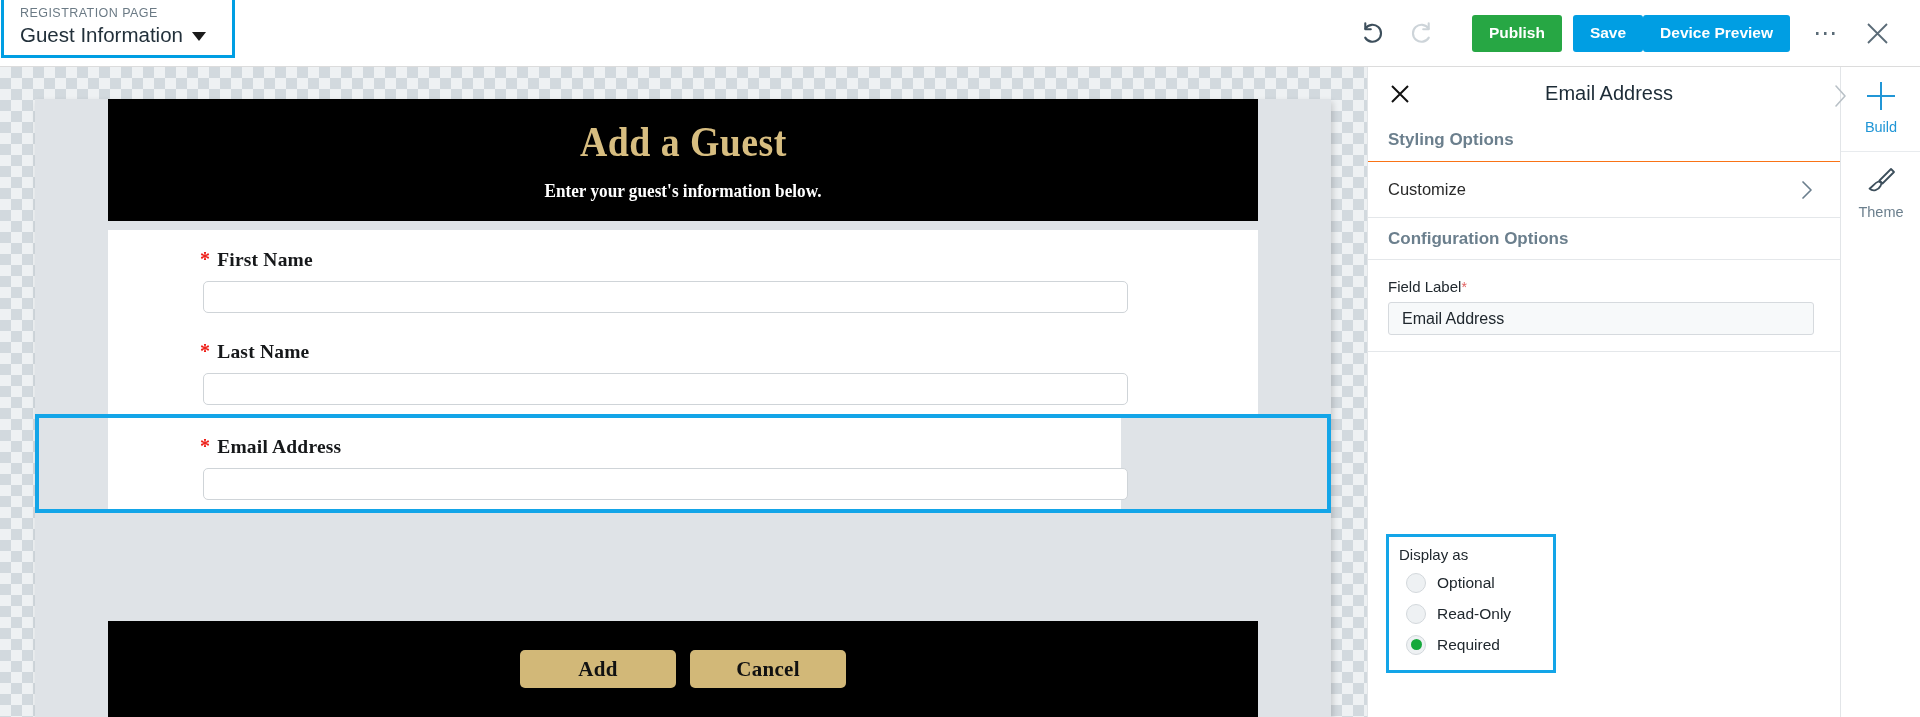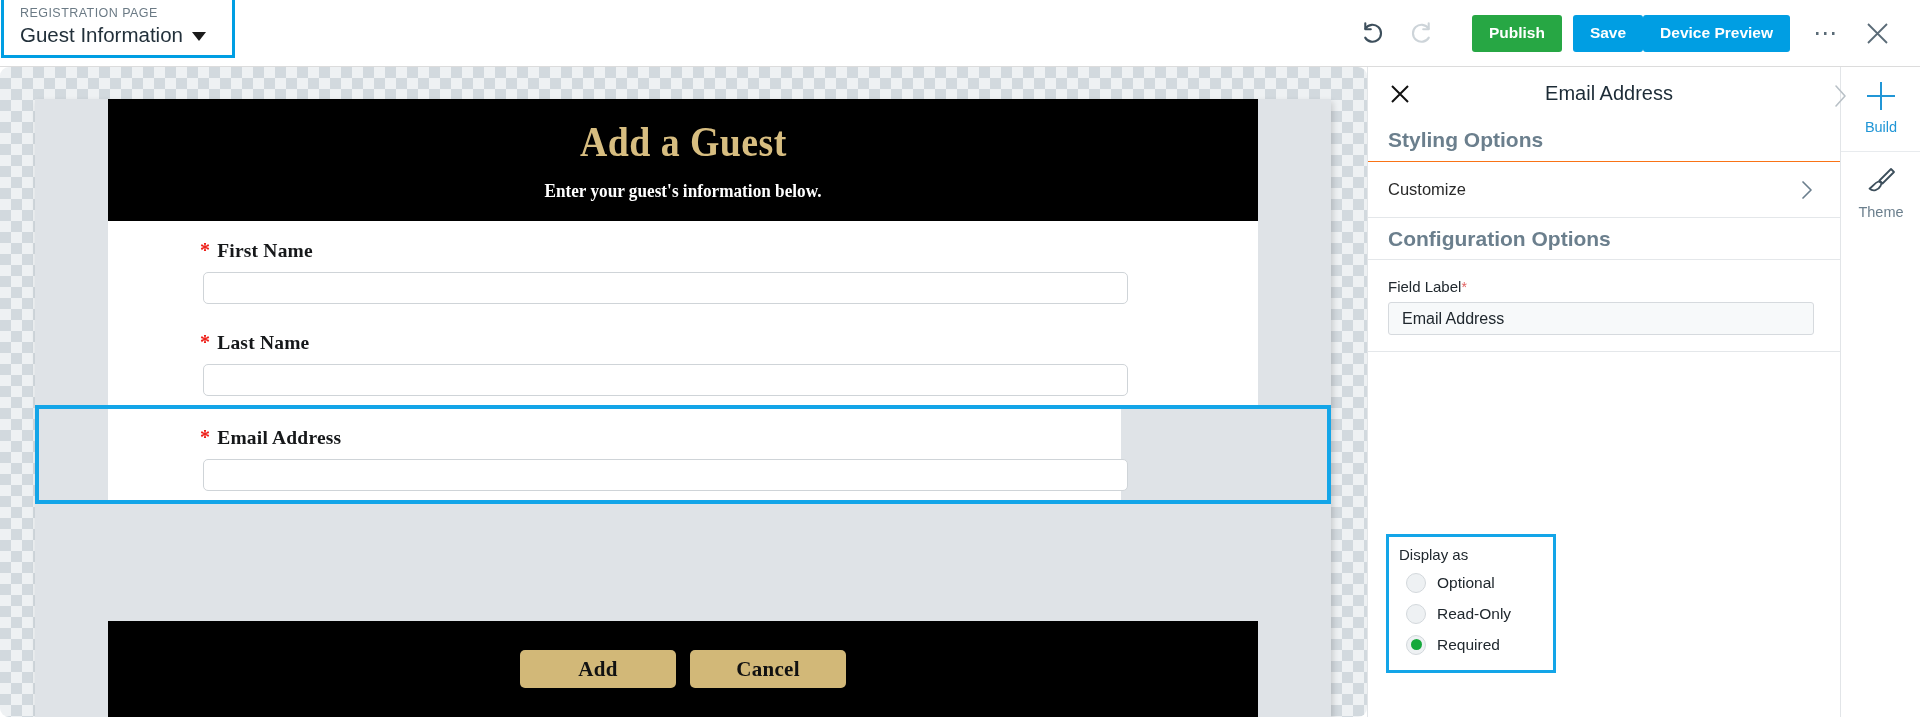--- a/index.html
+++ b/index.html
@@ -126,21 +126,20 @@
     left: 0; top: 67px;
     width: 1367px;
     height: 650px;
     background-color: #eef1f3;
     background-image:
       linear-gradient(45deg, #d2d9de 25%, transparent 25%, transparent 75%, #d2d9de 75%),
       linear-gradient(45deg, #d2d9de 25%, transparent 25%, transparent 75%, #d2d9de 75%);
     background-size: 22px 22px;
     background-position: 0 0, 11px 11px;
     overflow: hidden;
-    border-radius: 9px;
   }
 
   .form-shell {
     position: absolute;
     left: 35px; top: 32px;
     width: 1296px;
     height: 618px;
     background: #dfe3e7;
     box-shadow: 2px 3px 6px rgba(0,0,0,0.16);
   }
@@ -169,21 +168,21 @@
     font-family: "Liberation Serif", serif;
     font-weight: bold;
     font-size: 18.5px;
     color: #ffffff;
     margin-top: 15px;
     transform: scaleX(0.93);
   }
 
   .form-body {
     position: absolute;
-    left: 73px; top: 122px;
+    left: 73px; top: 131px;
     width: 1150px;
     height: 400px;
   }
 
   .field-row {
     position: absolute;
     left: 0;
     width: 1150px;
     background: #ffffff;
     padding: 18px 0 0 0;
@@ -287,21 +286,21 @@
     font-size: 20px;
     color: #1c2b36;
     padding-left: 10px;
   }
 
   .section-head {
     height: 42px;
     display: flex;
     align-items: center;
     padding: 0 0 0 20px;
-    font-size: 21px;
+    font-size: 17px;
     font-weight: bold;
     color: #6b7f8d;
     border-bottom: 1px solid #e4e7ea;
   }
   .section-head.no-rule { border-bottom: none; }
 
   .row-nav {
     height: 57px;
     display: flex;
     align-items: center;

